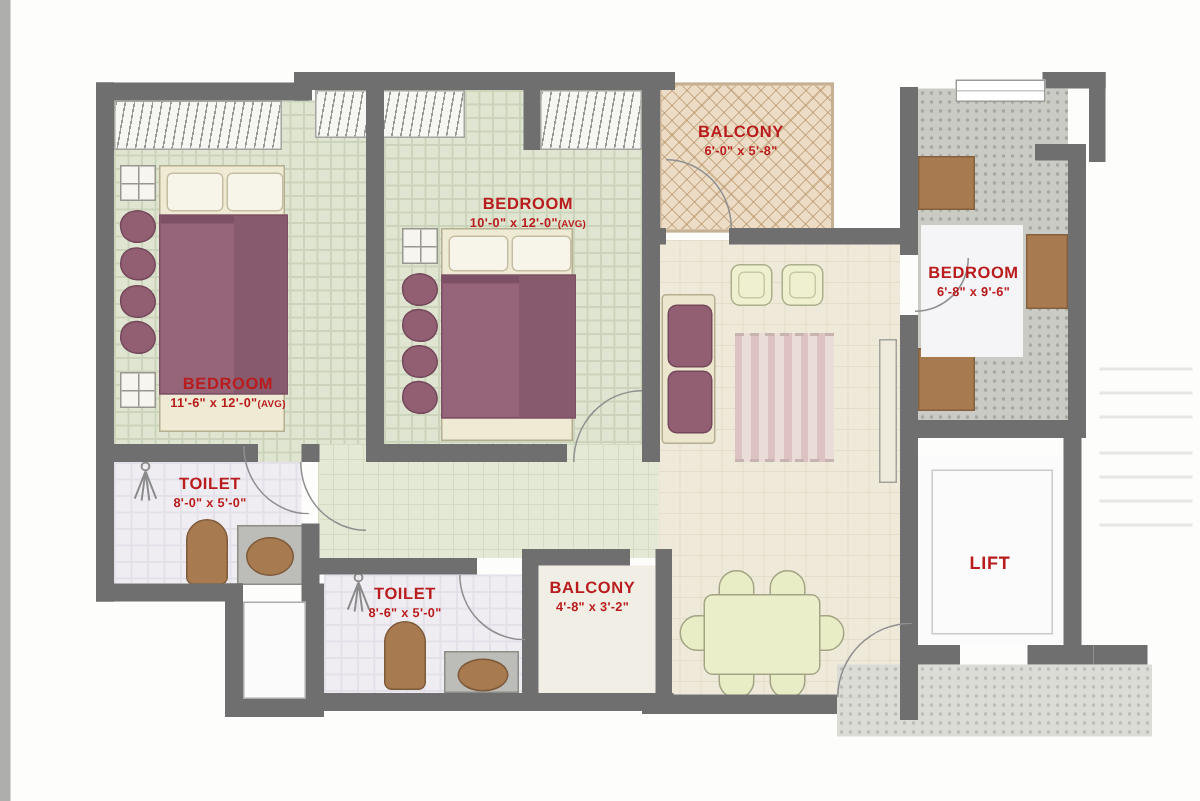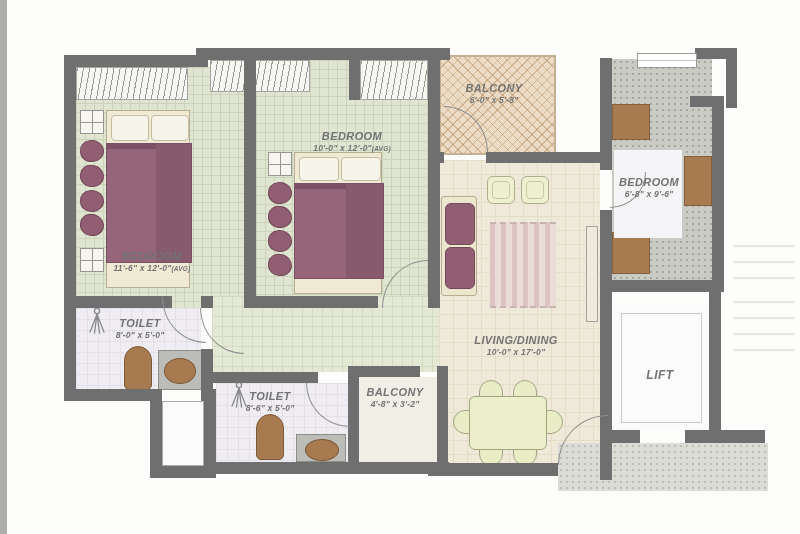--- a/index.html
+++ b/index.html
@@ -65,21 +65,21 @@
   .chair{background:#e9edc6;border:1px solid #a3a585;}
   .counter{background:#a87a50;border:1px solid #85603c;}
   .wc{background:#a87a50;border:1px solid #7d5a39;border-radius:14px 14px 5px 5px;}
   .basin-counter{background:#bcbcb8;border:1px solid #8d8d88;}
   .basin{background:#a87a50;border:1px solid #7d5a39;border-radius:50%;}
   .window{background:#ffffff;border:1px solid #9a9a96;z-index:4;
     background-image:linear-gradient(#c7c7c3,#c7c7c3);background-size:100% 1px;background-position:center;background-repeat:no-repeat;}
   .lift-inner{border:1px solid #c9c9c6;z-index:2;}
   .stairline{position:absolute;left:0;width:100%;height:2px;background:#e6e6e3;}
   
-  .lbl{position:absolute;transform:translate(-50%,0);text-align:center;z-index:5;color:#737373;white-space:nowrap;font-style:italic;}
+  .lbl{position:absolute;transform:translate(-50%,0);text-align:center;z-index:5;color:#b91c1c;white-space:nowrap;}
   .lname{font-size:11px;font-weight:bold;letter-spacing:.4px;line-height:13px;}
   .ldims{font-size:8.5px;font-weight:bold;letter-spacing:.2px;line-height:11px;}
   .avg{font-size:6.5px;font-weight:bold;}
   .liftname{font-size:12px;font-weight:bold;letter-spacing:.5px;}
   .shower{z-index:3;}
 </style>
 </head>
 <body>
 
 <div class="canvas">
@@ -241,24 +241,20 @@
     <div class="ldims"><span>10'-0" x 12'-0"</span><span class="avg">(AVG)</span></div>
   </div>
   <div class="lbl" style="left:494px;top:82px;">
     <div class="lname">BALCONY</div>
     <div class="ldims">6'-0" x 5'-8"</div>
   </div>
   <div class="lbl" style="left:649px;top:176px;">
     <div class="lname">BEDROOM</div>
     <div class="ldims">6'-8" x 9'-6"</div>
   </div>
-  <div class="lbl" style="left:516px;top:334px;">
-    <div class="lname">LIVING/DINING</div>
-    <div class="ldims">10'-0" x 17'-0"</div>
-  </div>
   <div class="lbl" style="left:140px;top:317px;">
     <div class="lname">TOILET</div>
     <div class="ldims">8'-0" x 5'-0"</div>
   </div>
   <div class="lbl" style="left:270px;top:390px;">
     <div class="lname">TOILET</div>
     <div class="ldims">8'-6" x 5'-0"</div>
   </div>
   <div class="lbl" style="left:395px;top:386px;">
     <div class="lname">BALCONY</div>

